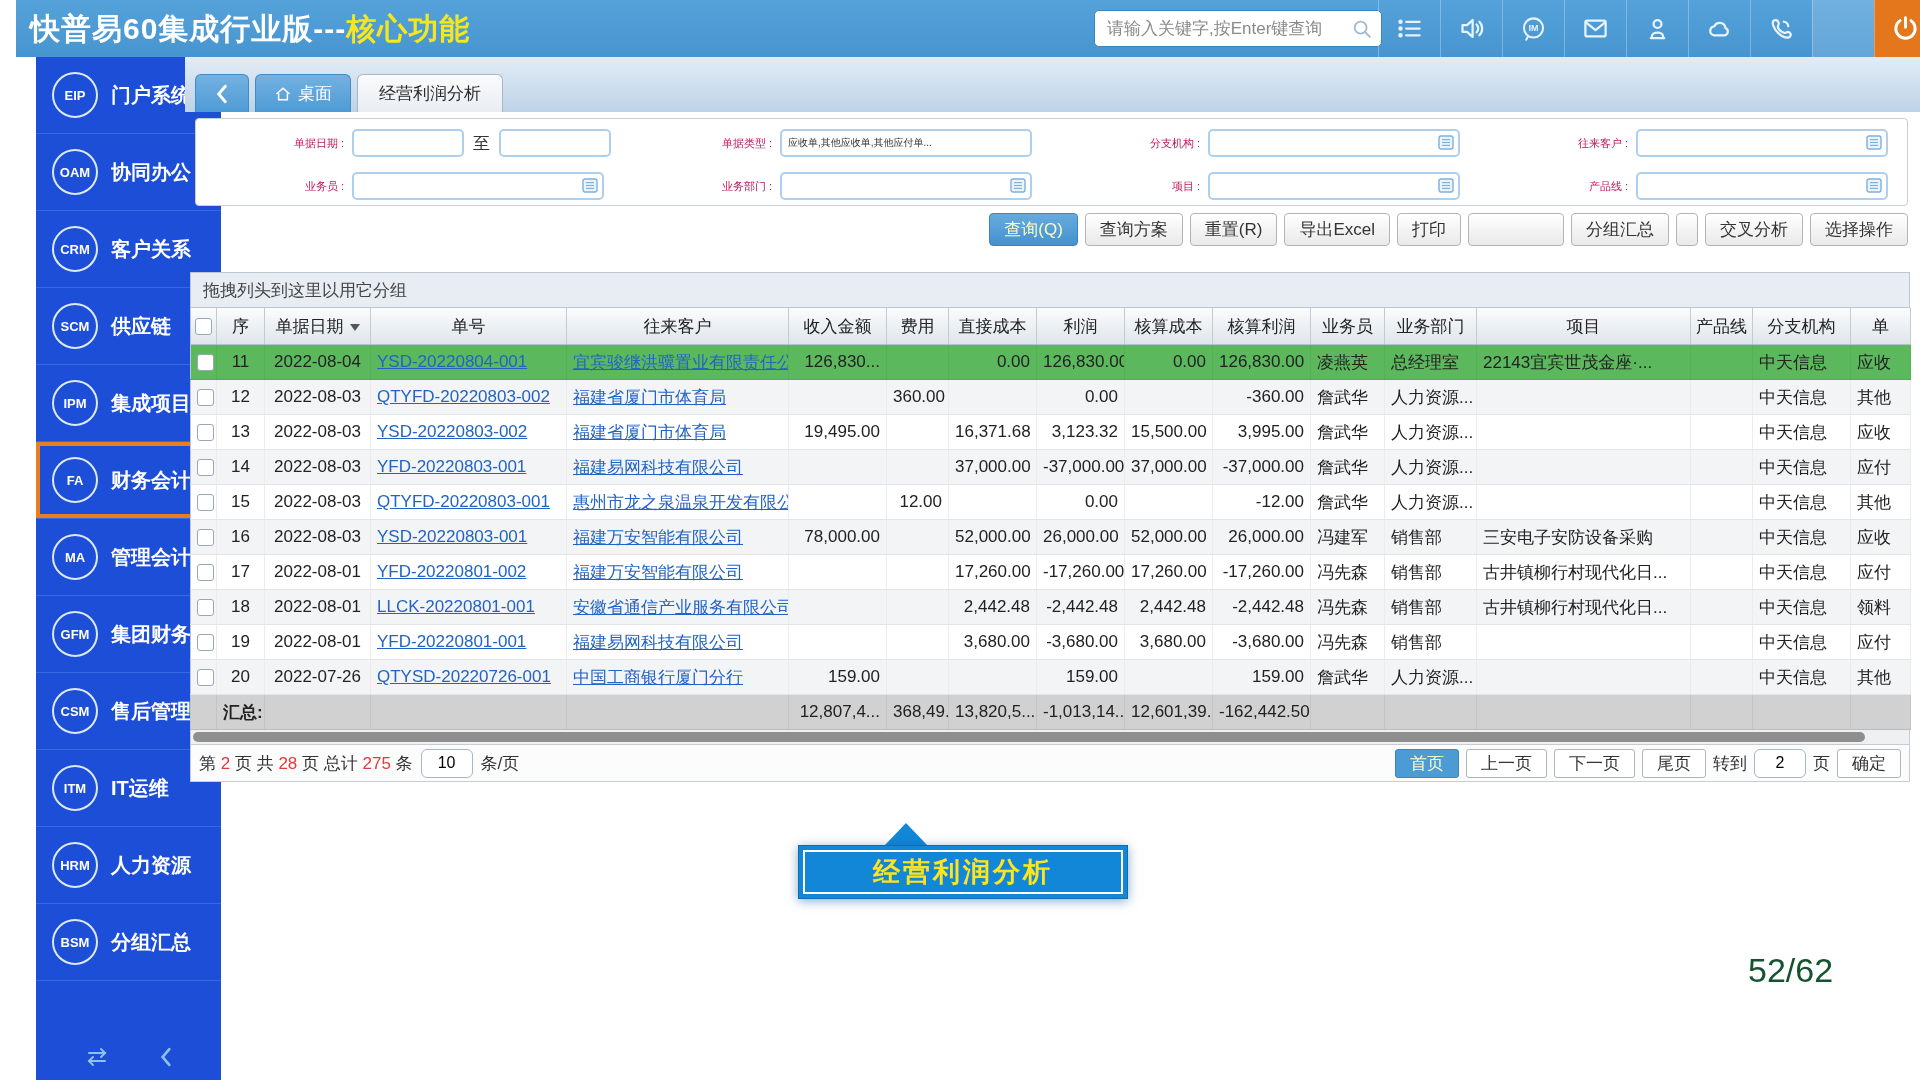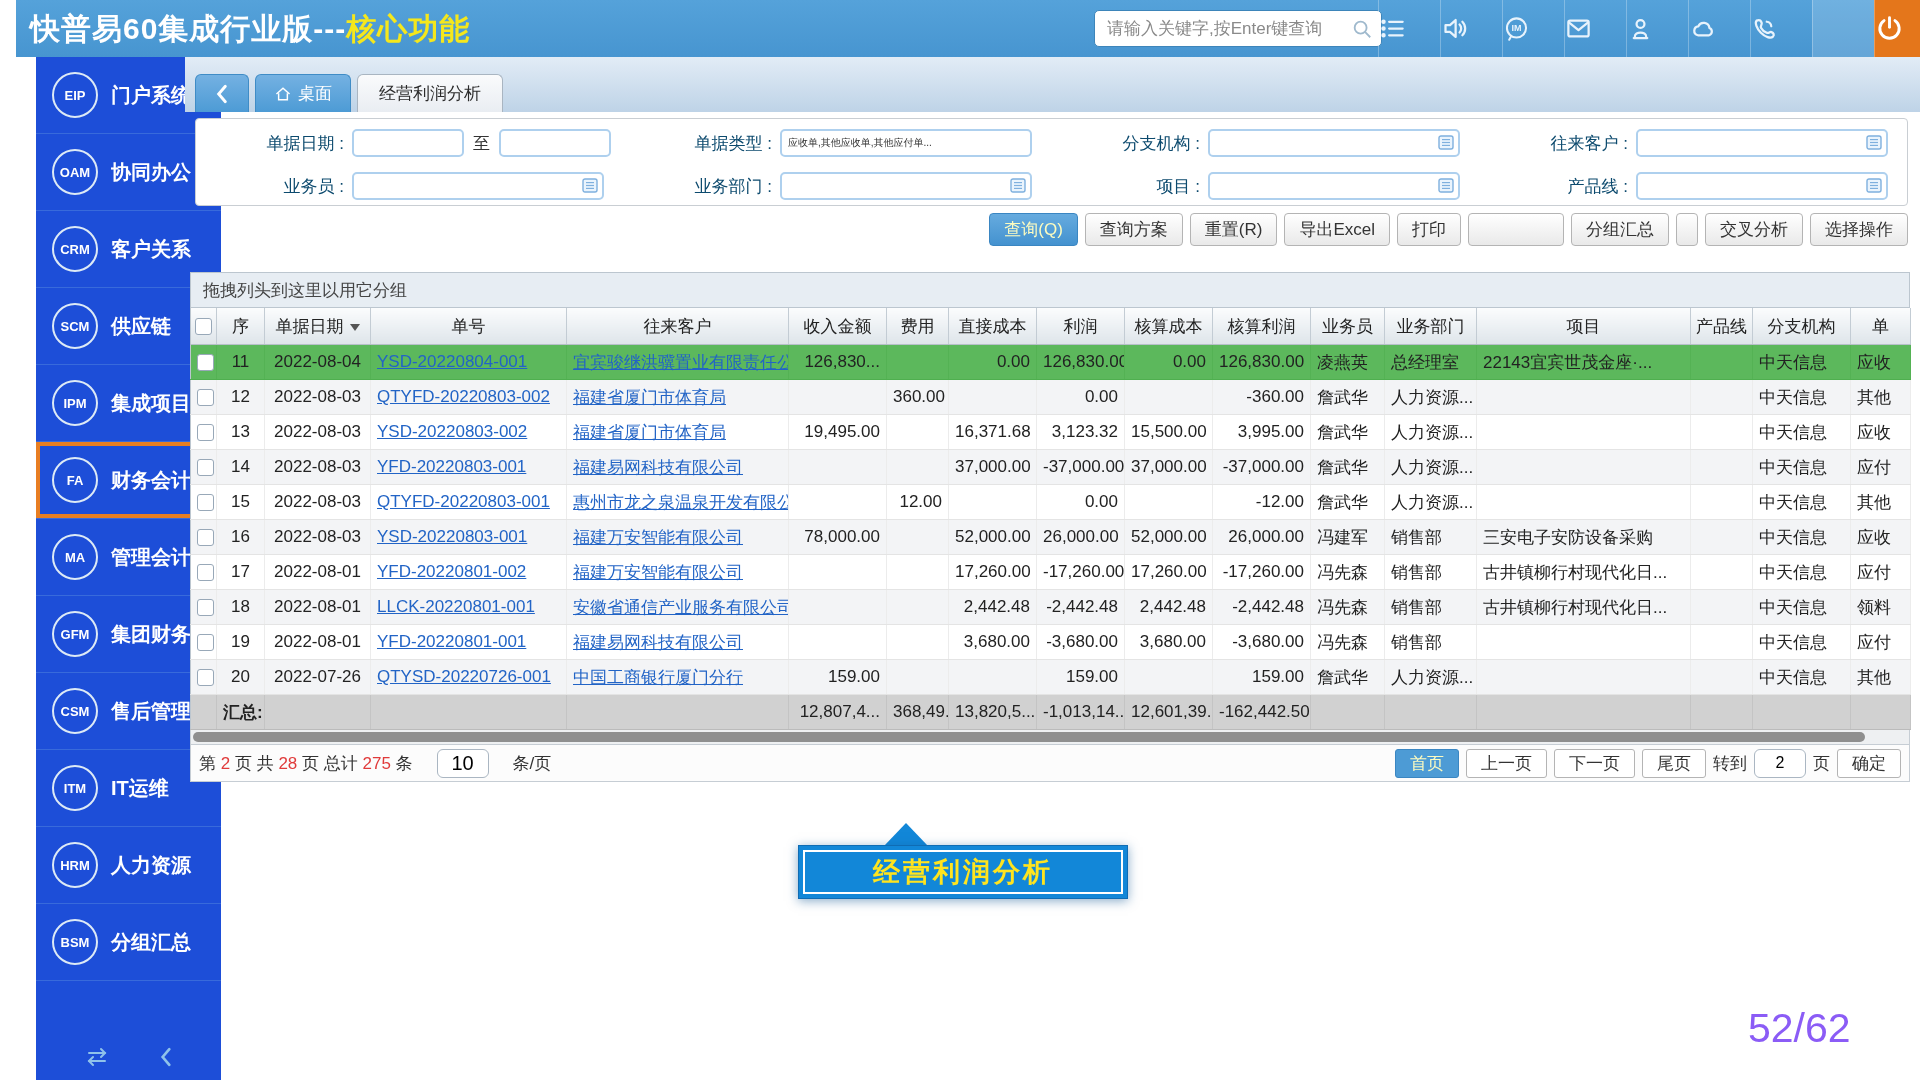--- a/index.html
+++ b/index.html
@@ -8,21 +8,21 @@
 
   
   .topbar{position:absolute;left:16px;top:0;width:1920px;height:57px;background:linear-gradient(#55a2da,#4795d0);}
   .title{position:absolute;left:14px;top:0;height:57px;line-height:57px;font-size:30px;font-weight:bold;color:#fff;letter-spacing:1px;white-space:nowrap;}
   .title .accent{color:#f5e71c;}
   .searchbox{position:absolute;left:1078px;top:10px;width:288px;height:37px;background:#fff;border-radius:5px;border:1px solid #3d85ba;box-sizing:border-box;}
   .searchbox input{position:absolute;left:0;top:0;width:100%;height:100%;border:none;outline:none;background:transparent;padding:0 40px 0 12px;font-size:17px;color:#333;box-sizing:border-box;font-family:inherit;}
   .searchbox input::placeholder{color:#8a8a8a;}
   .searchbox .mag{position:absolute;right:8px;top:7px;line-height:0;}
   .hicons{position:absolute;right:0;top:0;height:57px;display:flex;}
-  .hicon{width:61px;height:57px;display:flex;align-items:center;border-left:1px solid rgba(255,255,255,.28);cursor:pointer;}
+  .hicon{width:61px;height:57px;display:flex;align-items:center;justify-content:center;border-left:1px solid rgba(255,255,255,.28);cursor:pointer;}
   .hicon.blankcell{background:rgba(255,255,255,.16);}
   .hicon.power{background:#E4761B;}
 
   
   .sidebar{position:absolute;left:0;top:57px;width:185px;height:1023px;background:#1d4ed8;margin-left:36px;}
   .side-item{position:relative;height:77px;display:flex;align-items:center;padding-left:16px;border-bottom:1px solid rgba(130,180,225,.28);cursor:pointer;box-sizing:border-box;}
   .side-item.hl{box-shadow:inset 0 0 0 4px #E87E22;}
   .acr{width:46px;height:46px;border:2px solid #ddeaf6;border-radius:50%;color:#fff;font-size:13px;font-weight:bold;display:flex;align-items:center;justify-content:center;box-sizing:border-box;flex:none;}
   .slbl{margin-left:13px;color:#fff;font-size:20px;font-weight:bold;white-space:nowrap;}
   .side-bottom{position:absolute;left:0;bottom:4px;width:100%;height:38px;display:flex;align-items:center;justify-content:space-evenly;}
@@ -33,21 +33,21 @@
   .tab{position:absolute;bottom:0;height:38px;border-radius:6px 6px 0 0;display:flex;align-items:center;justify-content:center;cursor:pointer;box-sizing:border-box;}
   .tab.blue{background:linear-gradient(#74b1e2,#4d9bd5);border:1px solid #3f8cc6;border-bottom:none;color:#fff;}
   .tab-back{left:10px;width:54px;}
   .tab-desktop{left:70px;width:96px;font-size:17px;gap:6px;}
   .tab-active{left:172px;width:146px;background:linear-gradient(#fafbfc,#e9edf2);border:1px solid #a9b5c1;border-bottom:none;color:#2b2b2b;font-size:17px;}
 
   
   .filter-panel{position:absolute;left:195px;top:118px;width:1713px;height:88px;border:1px solid #c9ced3;border-radius:4px;background:#fff;box-sizing:border-box;}
   .f-row{display:flex;height:38px;align-items:center;margin-top:5px;}
   .f-group{display:flex;align-items:center;width:428px;flex:none;}
-  .f-label{width:148px;text-align:right;font-size:17px;color:#0c4a6e;padding-right:8px;flex:none;white-space:nowrap;}
+  .f-label{width:148px;text-align:right;font-size:11px;color:#be185d;padding-right:8px;flex:none;white-space:nowrap;}
   .f-input{position:relative;height:28px;border:2px solid #aed0ee;border-radius:5px;background:#fff;box-sizing:border-box;flex:none;}
   .f-input input{width:100%;height:100%;border:none;outline:none;background:transparent;font-size:10px;color:#333;padding:0 6px;box-sizing:border-box;font-family:inherit;}
   .f-input.withicon input{padding-right:24px;}
   .f-input .lk{position:absolute;right:4px;top:4px;cursor:pointer;line-height:0;}
   .f-sep{font-size:17px;color:#333;margin:0 9px;}
   .w-date{width:112px;}
   .w-wide{width:252px;}
 
   
   .toolbar{position:absolute;left:195px;top:213px;width:1713px;height:34px;display:flex;justify-content:flex-end;gap:7px;}
@@ -72,31 +72,31 @@
   .cb{display:inline-block;width:17px;height:17px;background:#fff;border:1px solid #98a8b8;border-radius:3px;vertical-align:middle;cursor:pointer;box-sizing:border-box;}
   .sort-desc{display:inline-block;width:0;height:0;border:5px solid transparent;border-top:7px solid #555;margin-left:6px;vertical-align:middle;position:relative;top:3px;}
 
   .hscroll-strip{height:15px;background:#eef0f2;border:1px solid #c6cdd4;border-top:none;position:relative;box-sizing:border-box;}
   .hthumb{position:absolute;left:2px;top:2px;height:10px;width:1672px;background:#8f8f8f;border-radius:6px;cursor:pointer;}
 
   
   .pagebar{height:37px;border:1px solid #c6cdd4;border-top:none;background:#fcfcfc;display:flex;align-items:center;padding:0 8px;box-sizing:border-box;font-size:17px;color:#333;}
   .pageinfo{white-space:nowrap;}
   .pageinfo .red{color:#e03a3a;}
-  .psize{width:46px;height:25px;border:1px solid #aab6c2;border-radius:6px;text-align:center;font-size:20px;margin:0 24px;outline:none;font-family:inherit;}
+  .psize{width:46px;height:25px;border:1px solid #aab6c2;border-radius:6px;text-align:center;font-size:16px;margin:0 8px;outline:none;font-family:inherit;}
   .pager{margin-left:auto;display:flex;align-items:center;gap:7px;}
   .pbtn{height:29px;padding:0 14px;border:1px solid #b4b4b4;border-radius:3px;background:#fff;font-size:17px;color:#333;cursor:pointer;font-family:inherit;white-space:nowrap;}
   .pbtn.active{background:#4D9BD5;border-color:#3a86c2;color:#fdfcc0;}
   .goto-input{width:46px;height:25px;border:1px solid #aab6c2;border-radius:6px;text-align:center;font-size:16px;outline:none;font-family:inherit;}
 
   
   .callout-tri{position:absolute;left:884px;top:823px;width:0;height:0;border-left:22px solid transparent;border-right:22px solid transparent;border-bottom:23px solid #1287d8;}
   .callout{position:absolute;left:798px;top:845px;width:330px;height:54px;background:#1287d8;border:1px solid #0f6cb4;box-shadow:0 2px 10px rgba(20,90,150,.5);box-sizing:border-box;}
   .callout-inner{position:absolute;left:4px;top:4px;right:4px;bottom:4px;border:2px solid #fff;display:flex;align-items:center;justify-content:center;font-size:27px;font-weight:bold;color:#ffe41e;letter-spacing:3px;}
-  .page-indicator{position:absolute;left:1748px;top:1005px;font-size:41px;color:#8b5cf6;}
+  .page-indicator{position:absolute;left:1748px;top:951px;font-size:34px;color:#14532d;}
 </style>
 </head>
 <body>
 
 <div class="app">
 
   <div class="topbar">
     <div class="title"><span>快普易60集成行业版---</span><span class="accent">核心功能</span></div>
     <div class="searchbox">
       <input placeholder="请输入关键字,按Enter键查询" style="">

